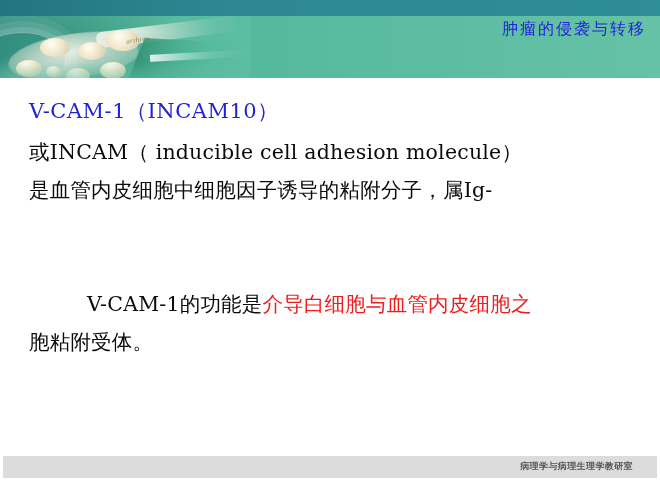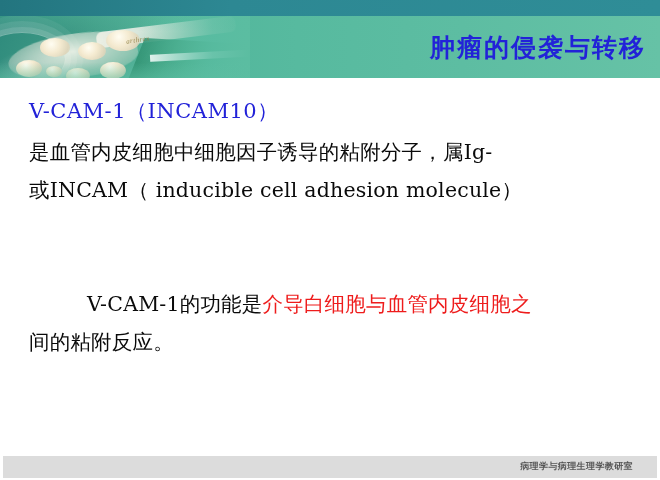--- a/index.html
+++ b/index.html
@@ -144,24 +144,24 @@
     font-style: italic;
     letter-spacing: 0.5px;
     color: #8a7a3c;
     transform: rotate(-8deg);
     opacity: 0.85;
   }
 
   .header-title {
     position: absolute;
     right: 14px;
-    top: 35px;
+    top: 21px;
     font-family: "DejaVu Sans", "Liberation Sans", sans-serif;
-    font-size: 25px;
-    font-weight: bold;
+    font-size: 16px;
+    font-weight: normal;
     color: #2222d8;
     letter-spacing: 2px;
     line-height: 1;
     white-space: nowrap;
   }
 
   
   .content {
     position: absolute;
     left: 0;
@@ -248,27 +248,27 @@
     </div>
 
     <div class="header-title">肿瘤的侵袭与转移</div>
   </div>
 
   <div class="content">
 
     <div class="subheading">V-CAM-1（INCAM10）</div>
 
     <div class="para para-1">
+      <span class="line">或INCAM（ inducible  cell   adhesion  molecule）</span>
       <span class="line">是血管内皮细胞中细胞因子诱导的粘附分子，属Ig-</span>
-      <span class="line">或INCAM（ inducible  cell   adhesion  molecule）</span>
     </div>
 
     <div class="para para-2">
       <span class="line"><span class="indent"></span><span>V-CAM-1的功能是</span><span class="red">介导白细胞与血管内皮细胞之</span></span>
-      <span class="line">间的粘附反应。</span>
+      <span class="line">胞粘附受体。</span>
     </div>
 
   </div>
 
   <div class="footer">
     <div class="footer-text">病理学与病理生理学教研室</div>
   </div>
 
 </div>
 

